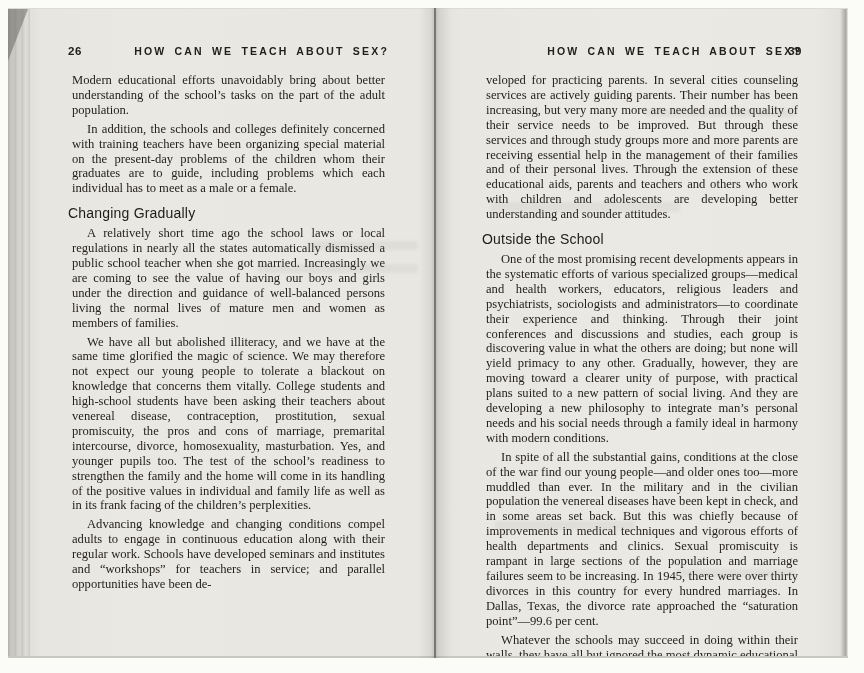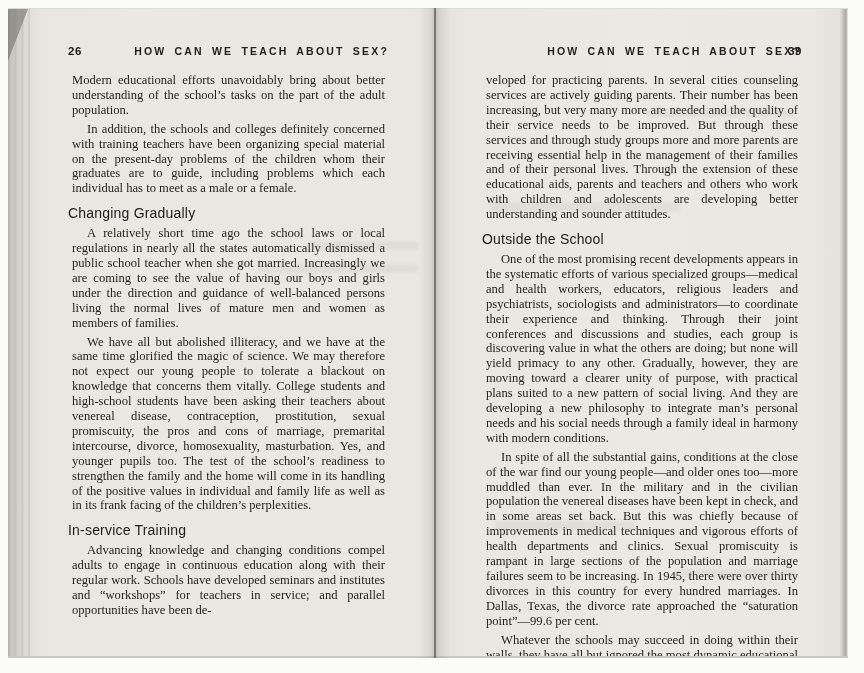--- a/index.html
+++ b/index.html
@@ -119,21 +119,20 @@
       <span class="folio folio-left">26</span>
       <span class="head-title">HOW CAN WE TEACH ABOUT SEX?</span>
     </div>
 
     <div class="body-text">
       <p class="para noindent">Modern educational efforts unavoidably bring about better understanding of the school’s tasks on the part of the adult population.</p>
       <p class="para">In addition, the schools and colleges definitely concerned with training teachers have been organizing special material on the present-day problems of the children whom their graduates are to guide, including problems which each individual has to meet as a male or a female.</p>
       <h2 class="subhead">Changing Gradually</h2>
       <p class="para">A relatively short time ago the school laws or local regulations in nearly all the states automatically dismissed a public school teacher when she got married. Increasingly we are coming to see the value of having our boys and girls under the direction and guidance of well-balanced persons living the normal lives of mature men and women as members of families.</p>
       <p class="para">We have all but abolished illiteracy, and we have at the same time glorified the magic of science. We may therefore not expect our young people to tolerate a blackout on knowledge that concerns them vitally. College students and high-school students have been asking their teachers about venereal disease, contraception, prostitution, sexual promiscuity, the pros and cons of marriage, premarital intercourse, divorce, homosexuality, masturbation. Yes, and younger pupils too. The test of the school’s readiness to strengthen the family and the home will come in its handling of the positive values in individual and family life as well as in its frank facing of the children’s perplexities.</p>
-      <h2 class="subhead">In-service Training</h2>
       <p class="para">Advancing knowledge and changing conditions compel adults to engage in continuous education along with their regular work. Schools have developed seminars and institutes and “workshops” for teachers in service; and parallel opportunities have been de-</p>
     </div>
 
     <div class="bleed" style="left:300px; top:232px; width:110px; height:9px;"></div>
     <div class="bleed" style="left:250px; top:255px; width:160px; height:9px;"></div>
   </div>
 
   <div class="page page-right">
     <div class="running-head">
       <span class="head-title">HOW CAN WE TEACH ABOUT SEX?</span>

